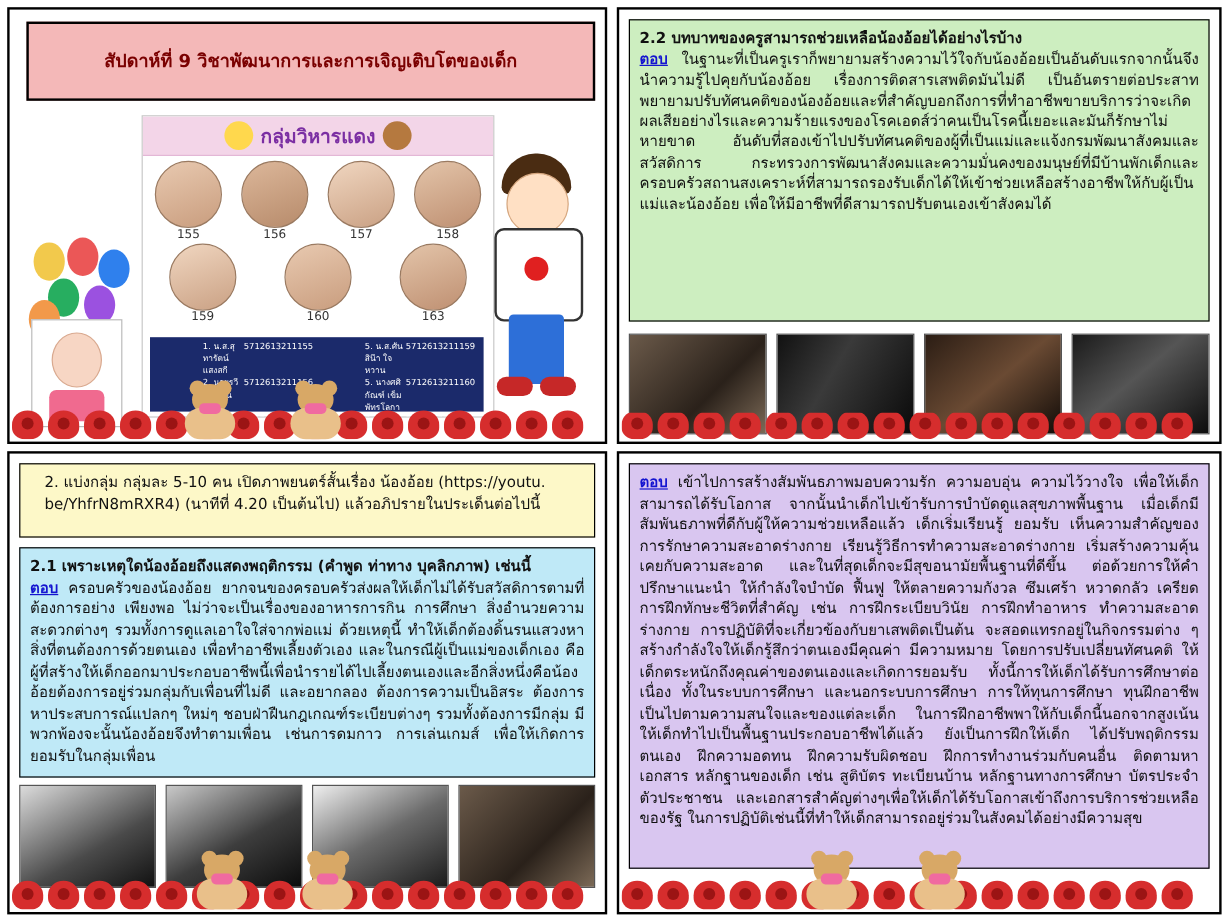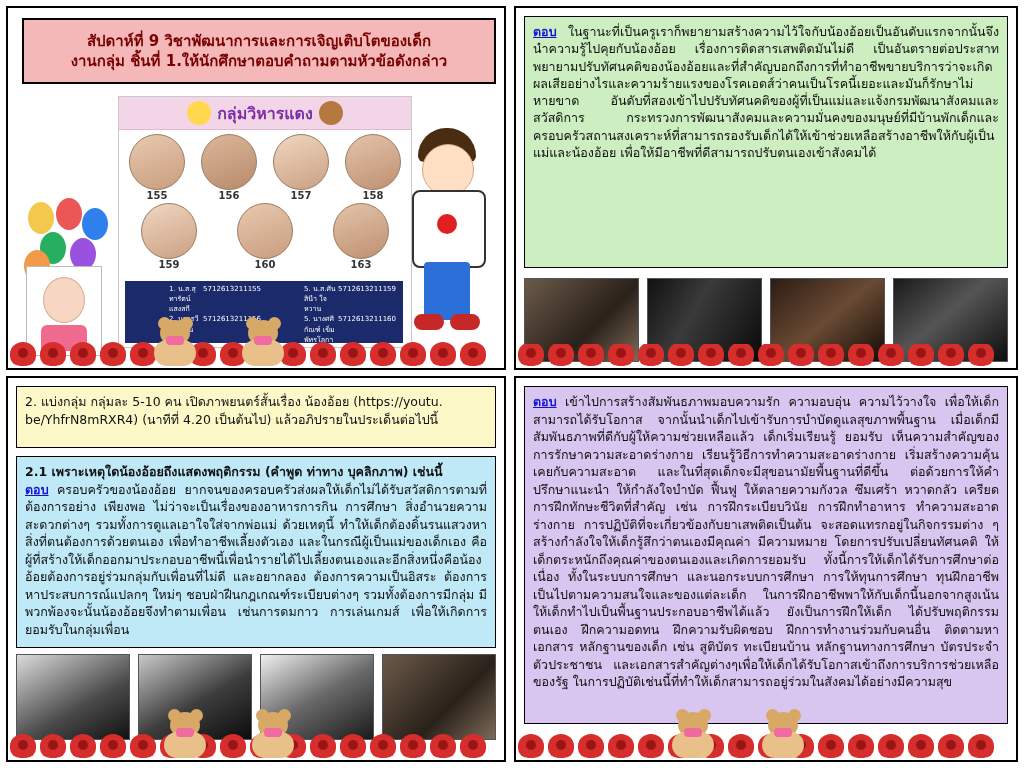--- a/index.html
+++ b/index.html
@@ -29,21 +29,21 @@
   .photo-head{
     height:32px;background:#f3d5e8;display:flex;align-items:center;justify-content:center;
     gap:6px;border-bottom:1px solid #e3b7d6;
   }
   .photo-head .t{color:#7b2fa3;font-weight:bold;font-size:16px;}
   .chick,.monkey{width:24px;height:24px;border-radius:50%;display:inline-block;}
   .chick{background:#ffd84d;}
   .monkey{background:#b5793f;}
   .grid{display:flex;flex-direction:column;padding:2px;}
   .grow{display:flex;justify-content:space-around;}
-  .cell{width:66px;text-align:center;font-weight:bold;}
+  .cell{width:66px;text-align:center;}
   .face{
     width:54px;height:54px;border-radius:50%;margin:2px auto 0;
     background:linear-gradient(160deg,#e8c9b0,#c99d7e);
     border:1px solid #9a7a61;
   }
   .face.f2{background:linear-gradient(160deg,#dcb79a,#b78b6b);}
   .face.f3{background:linear-gradient(160deg,#f0d6c0,#caa184);}
   .face.f4{background:linear-gradient(160deg,#e3c4a9,#bf9072);}
   .num{font-size:10px;color:#333;}
   .namebox{
@@ -97,21 +97,21 @@
   .ph2{background:linear-gradient(120deg,#111,#3a3a3a 40%,#0a0a0a);}
   .ph3{background:linear-gradient(140deg,#2b1d14,#6a4a33 50%,#120c08);}
   .ph4{background:linear-gradient(140deg,#1a1a1a,#555 45%,#0d0d0d);}
   .ph-g1{background:linear-gradient(150deg,#dcdcdc,#4a4a4a 60%,#111);}
   .ph-g2{background:linear-gradient(150deg,#c9c9c9,#3d3d3d 55%,#0c0c0c);}
   .ph-g3{background:linear-gradient(150deg,#efefef,#6a6a6a 50%,#1b1b1b);}
   
   #q-bl{left:6px;top:376px;width:500px;height:386px;background:#ffffff;border:2px solid #000;}
   #bl-task{
     position:absolute;left:8px;top:8px;right:8px;height:62px;
-    background:#fdf8c8;border:1px solid #000;padding:6px 8px;box-sizing:border-box;
+    background:#fdf8c8;border:1px solid #000;padding:6px 20px;box-sizing:border-box;
     font-size:12.5px;line-height:1.42;color:#111;
   }
   #bl-text{
     position:absolute;left:8px;top:78px;right:8px;height:192px;
     background:#bfe9f7;border:1px solid #000;padding:6px 8px;box-sizing:border-box;
     font-size:12.5px;line-height:1.4;color:#111;text-align:justify;
   }
   .photos-row2{position:absolute;left:8px;top:276px;right:8px;height:86px;display:flex;gap:8px;}
   
   #q-br{left:514px;top:376px;width:504px;height:386px;background:#ffffff;border:2px solid #000;}
@@ -123,21 +123,20 @@
 </style>
 </head>
 <body>
 
 <div class="page">
 
   <div class="panel" id="q-tl">
 
     <div id="tl-title">
       <div>สัปดาห์ที่ 9 วิชาพัฒนาการและการเจิญเติบโตของเด็ก</div>
-      <div>งานกลุ่ม ชิ้นที่ 1.ให้นักศึกษาตอบคำถามตามหัวข้อดังกล่าว</div>
     </div>
 
     <div id="balloons">
       <div class="bal" style="left:6px;top:4px;background:#f2c94c;"></div>
       <div class="bal" style="left:34px;top:0px;background:#eb5757;"></div>
       <div class="bal" style="left:60px;top:10px;background:#2f80ed;"></div>
       <div class="bal" style="left:18px;top:34px;background:#27ae60;"></div>
       <div class="bal" style="left:48px;top:40px;background:#9b51e0;"></div>
       <div class="bal" style="left:2px;top:52px;background:#f2994a;"></div>
     </div>
@@ -267,20 +266,21 @@
       <div class="b-ear" style="left:10px;"></div>
         <div class="b-ear" style="left:32px;"></div>
       <div class="b-head"></div>
         <div class="b-body"></div>
         <div class="b-bow"></div>
     </div>
   </div>
 
   <div class="panel" id="q-tr">
     <div id="tr-text">
+      <div class="q-head">2.2 บทบาทของครูสามารถช่วยเหลือน้องอ้อยได้อย่างไรบ้าง</div>
       <div>
         <span class="ans">ตอบ</span>
         <span>ในฐานะที่เป็นครูเราก็พยายามสร้างความไว้ใจกับน้องอ้อยเป็นอันดับแรกจากนั้นจึงนำความรู้ไปคุยกับน้องอ้อย เรื่องการติดสารเสพติดมันไม่ดี เป็นอันตรายต่อประสาท พยายามปรับทัศนคติของน้องอ้อยและที่สำคัญบอกถึงการที่ทำอาชีพขายบริการว่าจะเกิดผลเสียอย่างไรและความร้ายแรงของโรคเอดส์ว่าคนเป็นโรคนี้เยอะและมันก็รักษาไม่หายขาด อันดับที่สองเข้าไปปรับทัศนคติของผู้ที่เป็นแม่และแจ้งกรมพัฒนาสังคมและสวัสดิการ กระทรวงการพัฒนาสังคมและความมั่นคงของมนุษย์ที่มีบ้านพักเด็กและครอบครัวสถานสงเคราะห์ที่สามารถรองรับเด็กได้ให้เข้าช่วยเหลือสร้างอาชีพให้กับผู้เป็นแม่และน้องอ้อย เพื่อให้มีอาชีพที่ดีสามารถปรับตนเองเข้าสังคมได้</span>
       </div>
     </div>
     <div class="photos-row">
       <div class="ph ph1"></div>
       <div class="ph ph2"></div>
       <div class="ph ph3"></div>
       <div class="ph ph4"></div>

